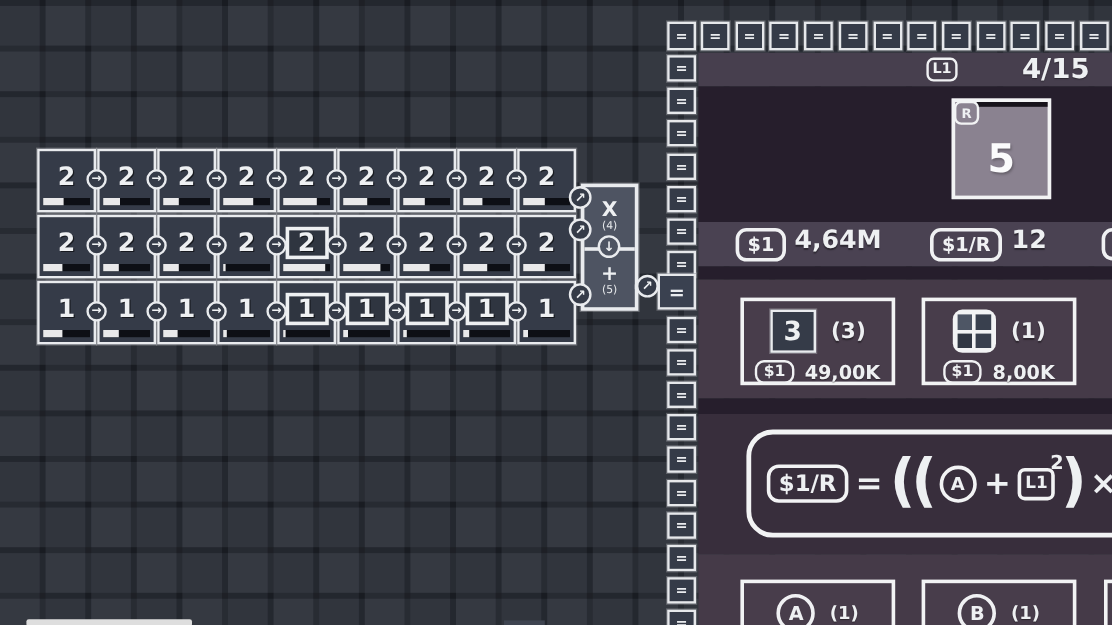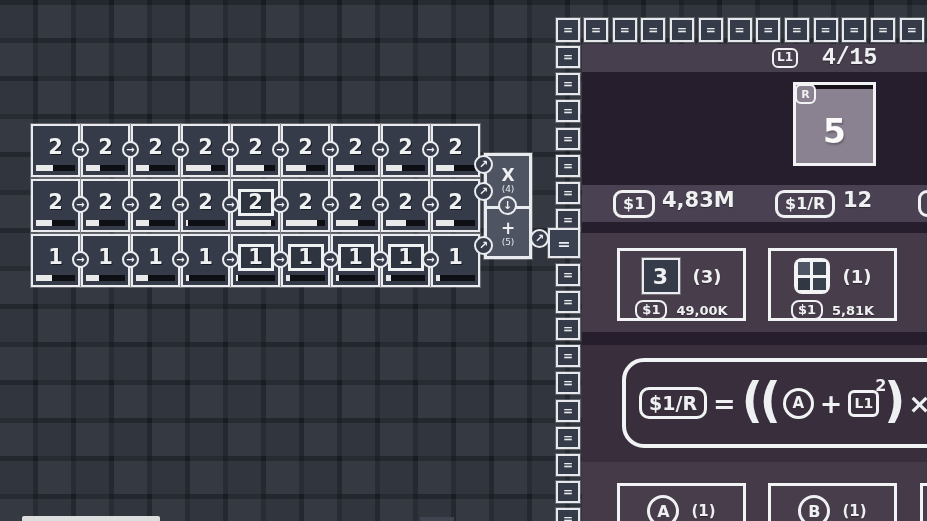--- a/index.html
+++ b/index.html
@@ -62,21 +62,21 @@
   .gen .val{position:absolute;left:0;right:0;top:14px;bottom:0;display:flex;align-items:center;justify-content:center;
          font-size:33px;color:#fbfbfc;text-shadow:1px 2px 2px rgba(0,0,0,.25);}
 
   
   .card{position:absolute;border:3px solid #f2f3f4;background:rgba(255,255,255,.02);}
   .card .toprow{display:flex;align-items:center;justify-content:center;gap:13px;height:46px;margin-top:2px;}
   .card .botrow{display:flex;align-items:center;justify-content:center;gap:9px;height:22px;}
   .minitile{width:38px;height:36px;background:#353b48;border:2px solid #e9ebee;display:flex;align-items:center;justify-content:center;
          font-size:22px;box-shadow:0 0 0 1px rgba(233,235,238,.3);}
   .cnttx{font-size:18px;}
-  .price{font-size:13px;}
+  .price{font-size:16px;}
   .pbadge{display:inline-flex;align-items:center;justify-content:center;border:2.5px solid #f0f1f3;border-radius:8px;
          padding:0 5px;font-size:13px;line-height:1.3;}
   .grid4{width:36px;height:36px;background:#f2f3f4;border-radius:8px;padding:4px;display:grid;grid-template-columns:1fr 1fr;
          grid-template-rows:1fr 1fr;gap:3px;}
   .grid4 span{display:block;}
   .ownedcard{display:flex;align-items:flex-start;justify-content:center;gap:12px;padding-top:9px;}
   .lcirc{width:32px;height:32px;border:3px solid #f0f1f3;border-radius:50%;display:flex;align-items:center;justify-content:center;
          font-size:16px;}
   .owncnt{font-size:15px;margin-top:7px;}
 
@@ -100,30 +100,30 @@
   <div class="band" style="top:44px;height:28px;background:#473f4e;"></div>
   <div class="band" style="top:72px;height:113px;background:#261e2c;"></div>
   <div class="band" style="top:185px;height:37px;background:#4a4252;"></div>
   <div class="band" style="top:222px;height:11px;background:#261e2c;"></div>
   <div class="band" style="top:233px;height:99px;background:#453a48;"></div>
   <div class="band" style="top:332px;height:13px;background:#261e2c;"></div>
   <div class="band" style="top:345px;height:117px;background:#382e3c;"></div>
   <div class="band" style="top:462px;height:59px;background:#453a48;"></div>
 
   <div class="abs sqbadge" style="left:772px;top:48px;">L1</div>
-  <div class="abs wtx" style="left:822px;top:45px;width:86px;text-align:left;font-size:23px;font-family:Liberation Mono, monospace;">4/15</div>
+  <div class="abs wtx" style="left:822px;top:45px;width:86px;text-align:right;font-size:23px;">4/15</div>
 
   <div class="gen">
     <div class="topstrip"></div>
     <div class="rbadge">R</div>
     <div class="val">5</div>
   </div>
 
   <div class="abs badge" style="left:613px;top:190px;">$1</div>
-  <div class="abs wtx" style="left:662px;top:188px;font-size:21px;">4,83M</div>
+  <div class="abs wtx" style="left:662px;top:188px;font-size:21px;">4,64M</div>
   <div class="abs badge" style="left:775px;top:190px;">$1/R</div>
   <div class="abs wtx" style="left:843px;top:188px;font-size:21px;">12</div>
   <div class="abs badge" style="left:918px;top:190px;width:36px;height:27px;"></div>
 
   <div id="shop-root">
       <div class="card" style="left: 617px; top: 248px; width: 129px; height: 73px;">
         <div class="toprow">
           <div class="minitile">3</div>
           <div class="cnttx wtx">(3)</div>
         </div>
@@ -137,21 +137,21 @@
           <div class="grid4">
             <span style="background: rgb(78, 86, 101);"></span>
             <span style="background: rgb(57, 64, 78);"></span>
             <span style="background: rgb(49, 55, 67);"></span>
             <span style="background: rgb(57, 64, 78);"></span>
           </div>
           <div class="cnttx wtx">(1)</div>
         </div>
         <div class="botrow">
           <div class="pbadge">$1</div>
-          <div class="price wtx">5,81K</div>
+          <div class="price wtx">8,00K</div>
         </div>
       </div>
     </div>
 
   <div class="formula" id="formula-root">
       <div class="f-badge">$1/R</div>
       <div class="f-op">=</div>
       <div class="f-paren">((</div>
       <div class="f-circle">A</div>
       <div class="f-op">+</div>

